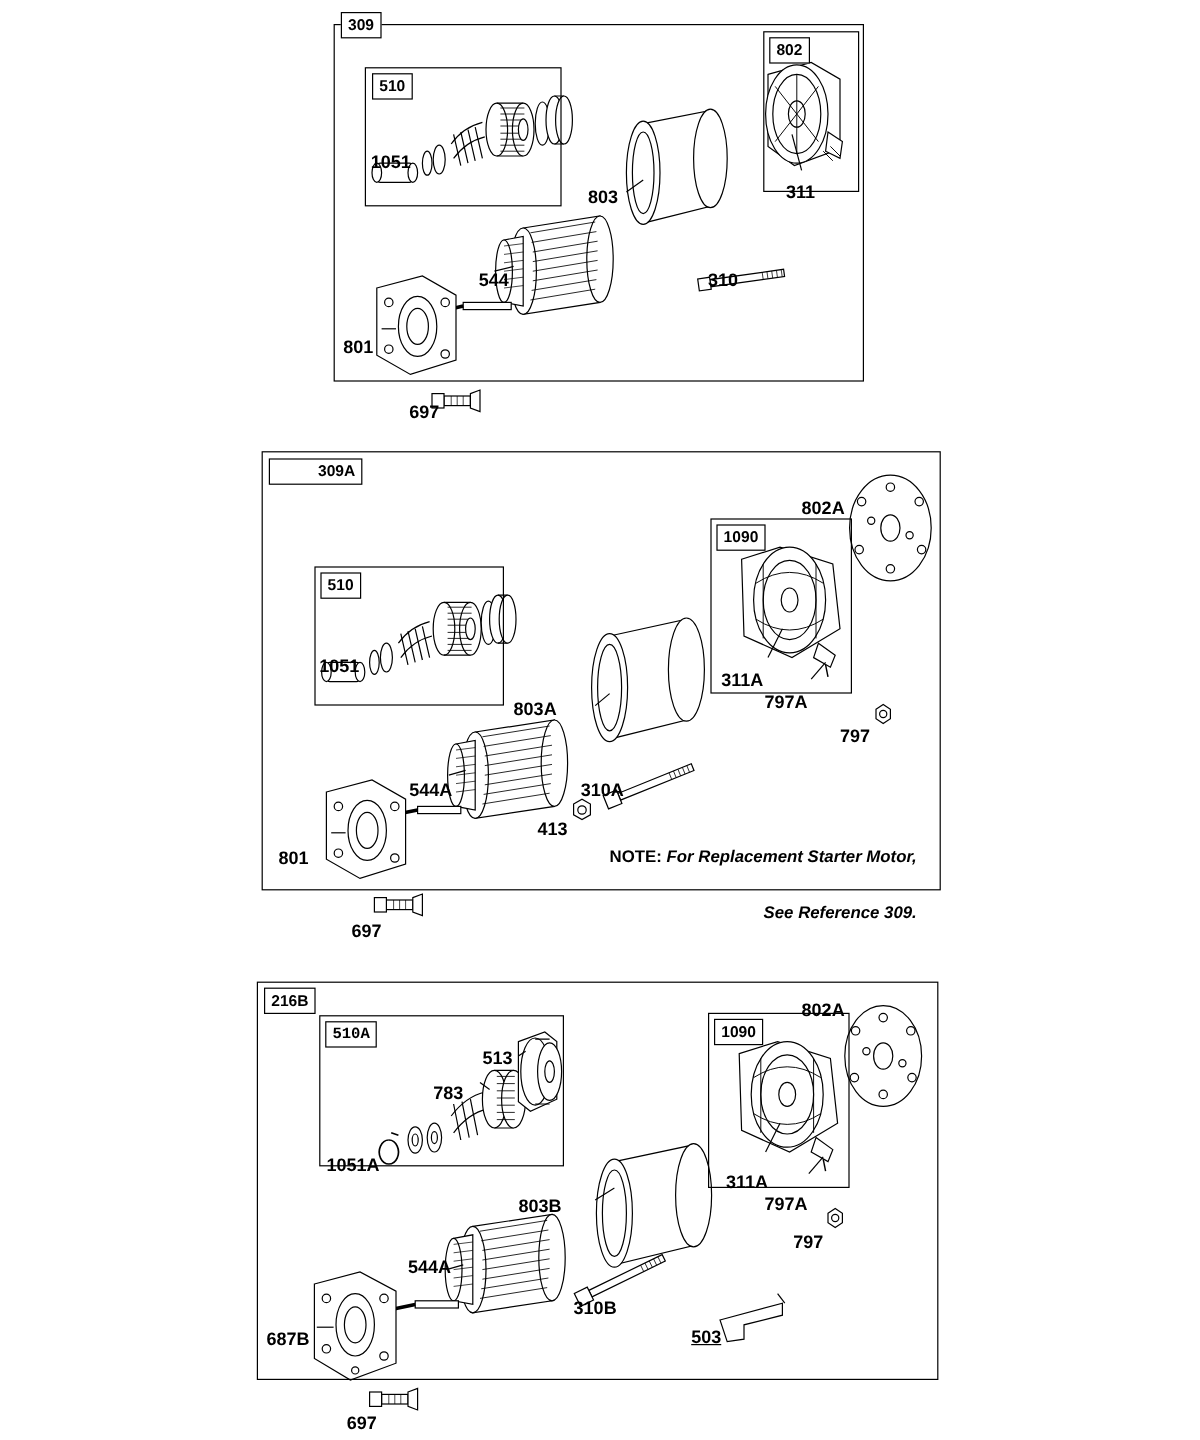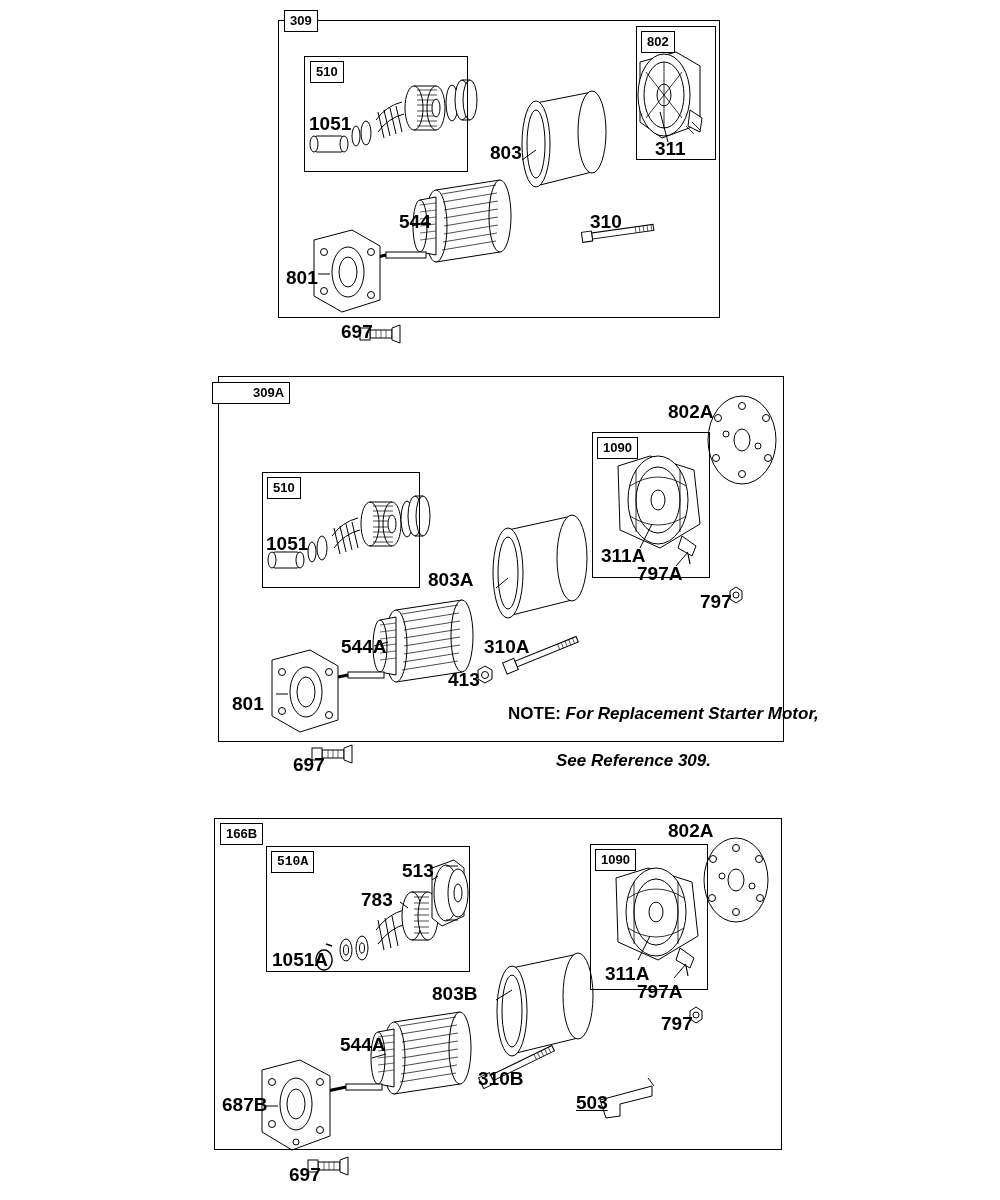--- a/index.html
+++ b/index.html
@@ -40,32 +40,34 @@
     font-size: 13px;
     font-weight: bold;
     line-height: 20px;
     text-align: center;
     padding: 0 5px;
     height: 22px;
     white-space: nowrap;
   }
   .callout {
     position: absolute;
-    font-size: 19px;
+    font-size: 15px;
     font-weight: bold;
     white-space: nowrap;
     line-height: 14px;
+    margin-top: 12px;
   }
   .note {
     position: absolute;
-    font-size: 17px;
+    font-size: 14px;
     font-style: italic;
     font-weight: bold;
     line-height: 17px;
     white-space: nowrap;
+    text-align: right;
   }
   .svg-layer {
     position: absolute;
     left: 0;
     top: 0;
     width: 1000px;
     height: 1200px;
     pointer-events: none;
   }
 </style>
@@ -423,21 +425,21 @@
 
   <div class="callout" style="left:309px; top:117px;">1051</div>
   <div class="callout" style="left:490px; top:146px;text-align:center;">803</div>
   <div class="callout" style="left:655px; top:142px;">311</div>
   <div class="callout" style="left:399px; top:215px;">544</div>
   <div class="callout" style="left:590px; top:215px;">310</div>
   <div class="callout" style="left:286px; top:271px;">801</div>
   <div class="callout" style="left:341px; top:325px;">697</div>
 
   <div class="panel" style="left:218px; top:376px; width:566px; height:366px;"></div>
-  <div class="ref-tag" style="left:212px; top:382px;padding-left:40px;">309A</div>
+  <div class="ref-tag" style="left:224px; top:382px;padding-left:40px;">309A</div>
 
   <div class="subpanel" style="left:262px; top:472px; width:158px; height:116px;"></div>
   <div class="ref-tag" style="left:267px; top:477px;">510</div>
 
   <div class="subpanel" style="left:592px; top:432px; width:118px; height:146px;"></div>
   <div class="ref-tag" style="left:597px; top:437px;">1090</div>
 
   <div class="callout" style="left:668px; top:405px;">802A</div>
   <div class="callout" style="left:266px; top:537px;">1051</div>
   <div class="callout" style="left:428px; top:573px;">803A</div>
@@ -449,21 +451,21 @@
   <div class="callout" style="left:448px; top:673px;">413</div>
   <div class="callout" style="left:232px; top:697px;">801</div>
   <div class="callout" style="left:293px; top:758px;">697</div>
 
   <div class="note" style="left:508px; top:705px;">
     <span style="font-style:normal;">NOTE:</span><span> For Replacement Starter Motor,</span><br>
     <span style="display:inline-block; margin-left:48px;margin-top:30px;">See Reference 309.</span>
   </div>
 
   <div class="panel" style="left:214px; top:818px; width:568px; height:332px;"></div>
-  <div class="ref-tag" style="left:220px; top:823px;">166B</div>
+  <div class="ref-tag" style="left:220px; top:823px;">216B</div>
 
   <div class="subpanel" style="left:266px; top:846px; width:204px; height:126px;"></div>
   <div class="ref-tag" style="left:271px; top:851px;font-family:Liberation Mono, monospace;">510A</div>
 
   <div class="subpanel" style="left:590px; top:844px; width:118px; height:146px;"></div>
   <div class="ref-tag" style="left:595px; top:849px;">1090</div>
 
   <div class="callout" style="left:668px; top:824px;">802A</div>
   <div class="callout" style="left:402px; top:864px;">513</div>
   <div class="callout" style="left:361px; top:893px;">783</div>

